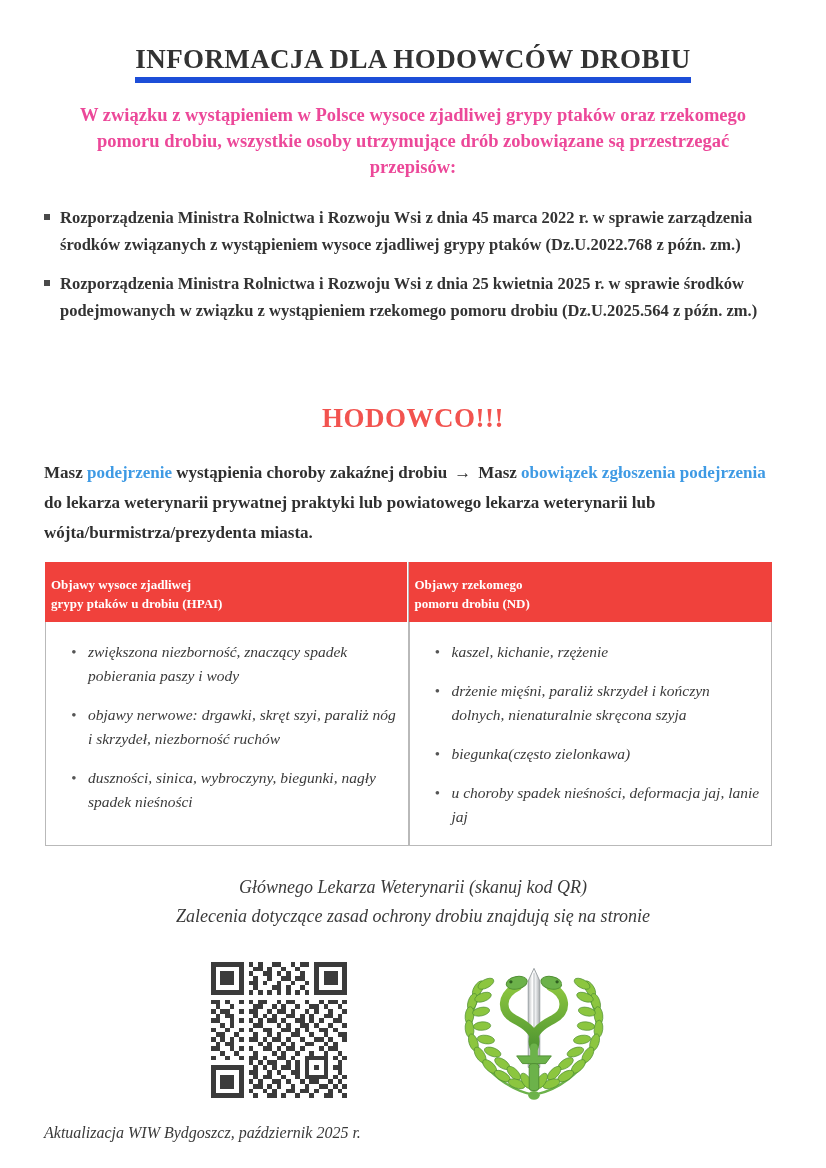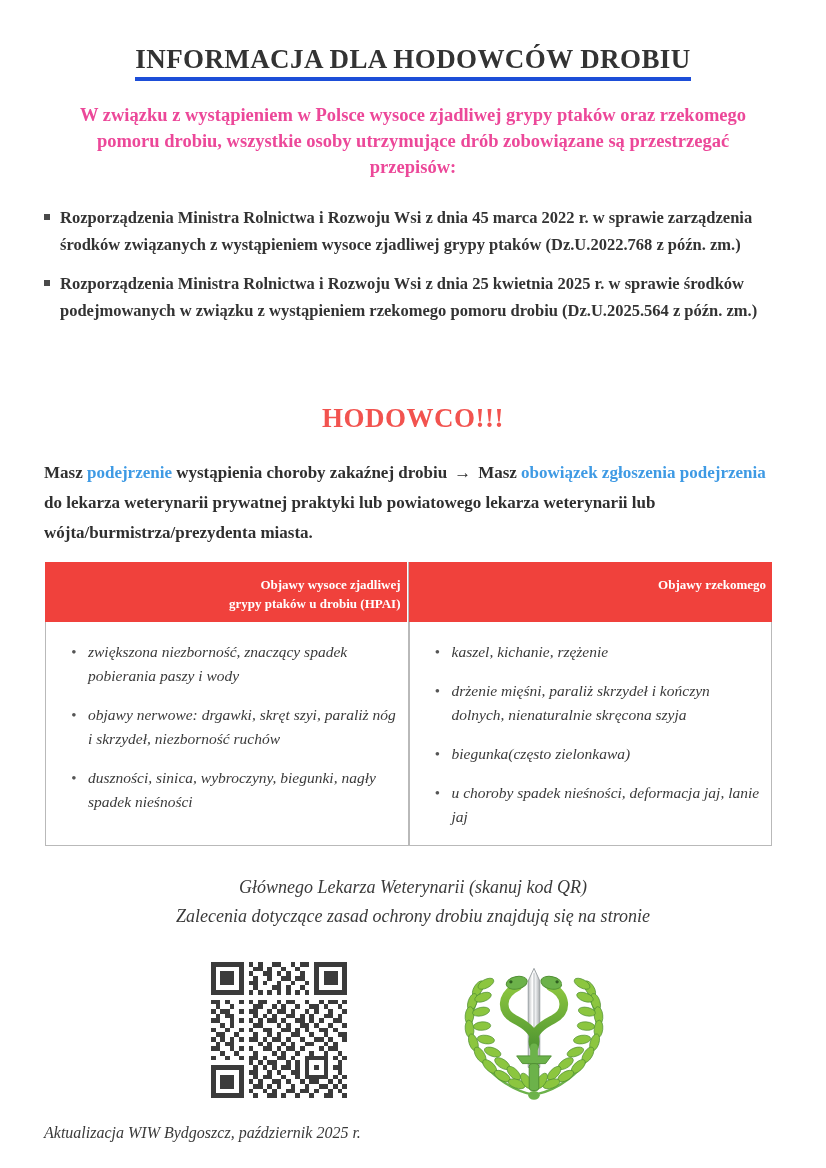--- a/index.html
+++ b/index.html
@@ -27,21 +27,21 @@
     top: 44px;
     left: 0;
     width: 826px;
     text-align: center;
     font-size: 27px;
     font-weight: bold;
     letter-spacing: 0.4px;
     color: #333333;
   }
   .title span {
-    border-bottom: 4px solid #1d4ed8;
+    border-bottom: 6px solid #1d4ed8;
     padding-bottom: 3px;
   }
 
   
   .intro {
     position: absolute;
     top: 102px;
     left: 63px;
     width: 700px;
     text-align: center;
@@ -124,21 +124,21 @@
     display: flex;
   }
   .tcol {
     width: 50%;
     box-sizing: border-box;
   }
   .tcol.left { border-right: 1px solid #b9b9b9; }
   .thead {
     background: #f0413c;
     color: #ffffff;
-    text-align: right;
+    text-align: left;
     font-size: 13px;
     font-weight: bold;
     line-height: 19px;
     padding: 13px 6px 13px;
     height: 60px;
     box-sizing: border-box;
   }
   .tcol.left .thead { border-right: 1px solid #ffffff; }
   .tbody {
     border: 1px solid #b9b9b9;
@@ -255,20 +255,21 @@
         <div class="sym">
           <div class="sym-bullet">•</div>
           <div class="sym-text">duszności, sinica, wybroczyny, biegunki, nagły spadek nieśności</div>
         </div>
       </div>
     </div>
 
     <div class="tcol right">
       <div class="thead">
         <div>Objawy rzekomego</div>
+        <div>pomoru drobiu (ND)</div>
       </div>
       <div class="tbody">
         <div class="sym">
           <div class="sym-bullet">•</div>
           <div class="sym-text">kaszel, kichanie, rzężenie</div>
         </div>
         <div class="sym">
           <div class="sym-bullet">•</div>
           <div class="sym-text">drżenie mięśni, paraliż skrzydeł i kończyn dolnych, nienaturalnie skręcona szyja</div>
         </div>

